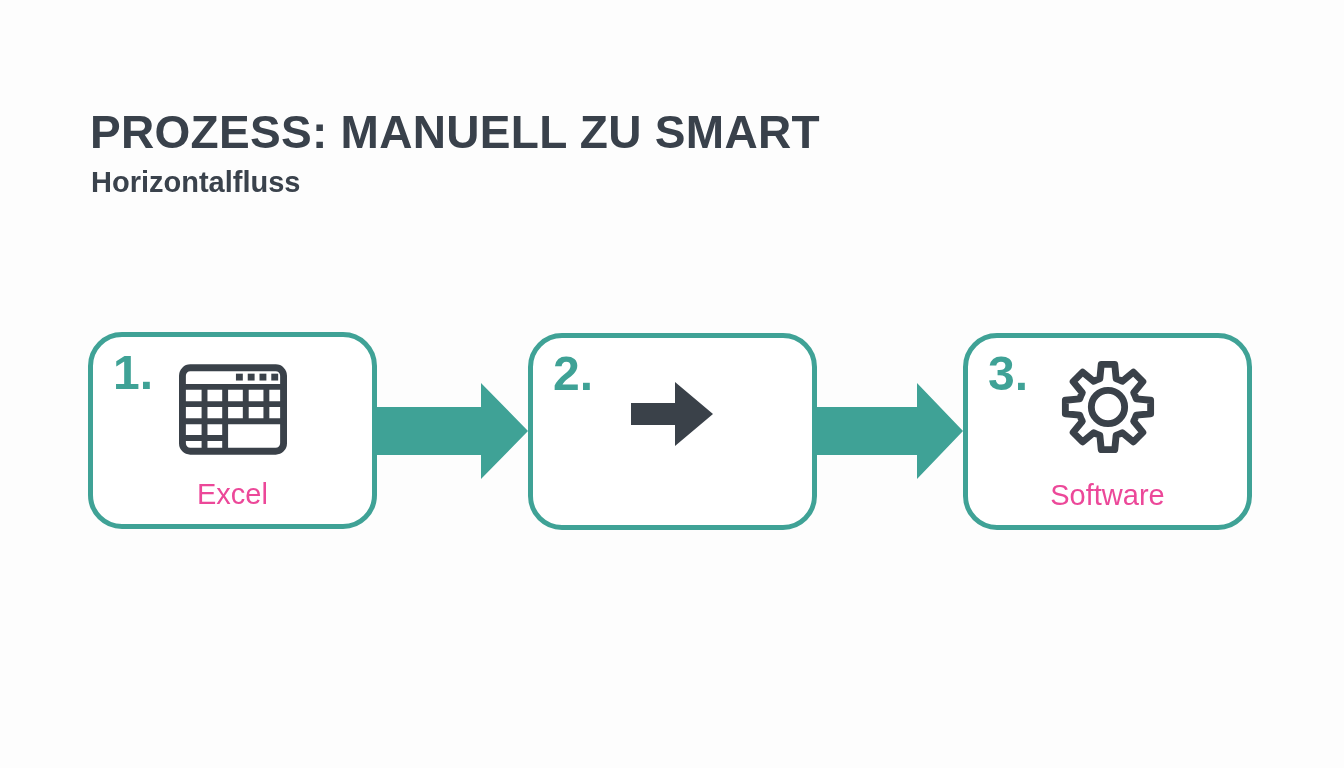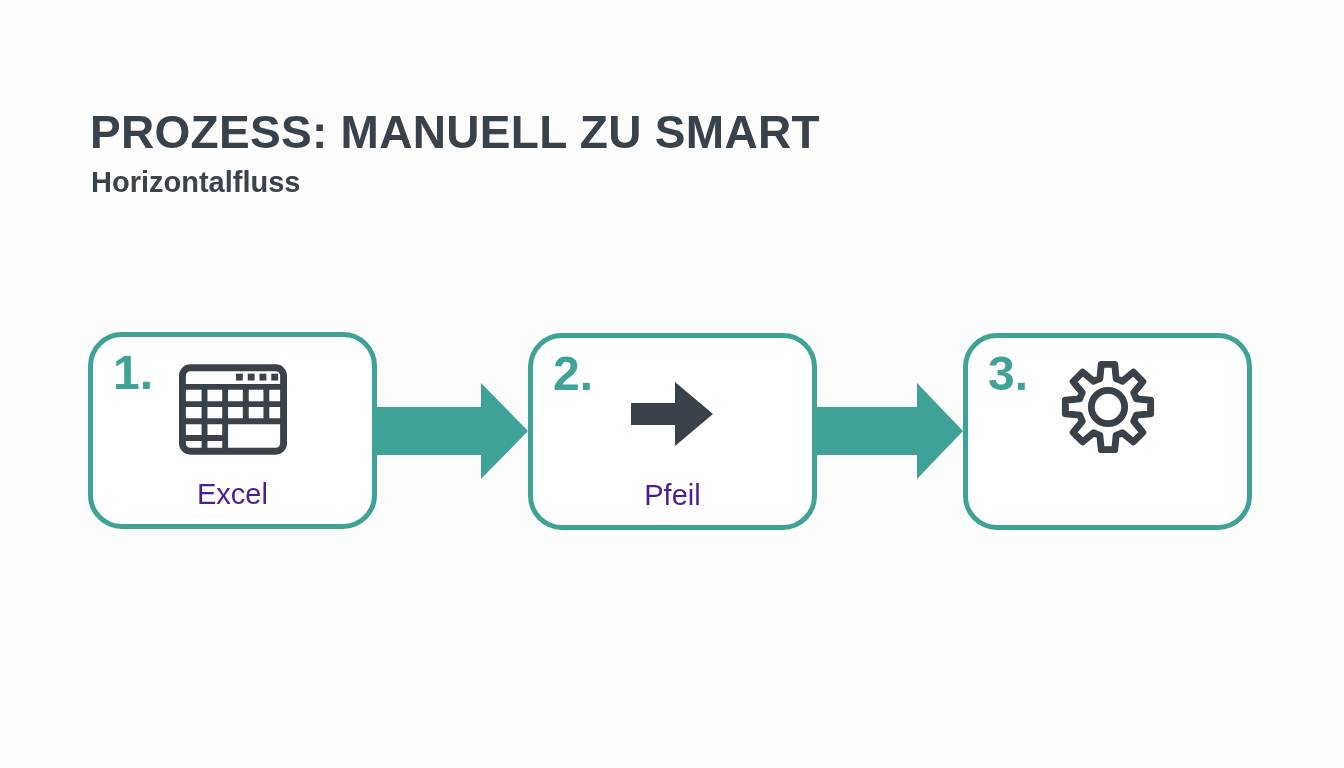--- a/index.html
+++ b/index.html
@@ -40,21 +40,21 @@
     position:absolute;left:50%;transform:translateX(-50%);
     display:block;line-height:0;
   }
   #step1 .step-icon{top:27px;}
   #step2 .step-icon{top:42px;}
   #step3 .step-icon{top:20px;}
   .step-label{
     position:absolute;left:0;top:140px;width:100%;
     text-align:center;
     font-size:29px;line-height:1.2;font-weight:500;
-    color:#4c1d95;
+    color:#ec4899;
   }
   .connector{position:absolute;line-height:0;}
   #conn1{left:377px;top:383px;}
   #conn2{left:817px;top:383px;}
 </style>
 </head>
 <body>
 
 <div class="canvas">
 
@@ -98,21 +98,20 @@
   <div class="step" id="step2">
     <span class="step-number">2.</span>
     <span class="step-icon">
       <svg width="84" height="68" viewBox="0 0 84 68">
         <g fill="#3A4149">
           <rect x="0" y="23" width="46" height="22"></rect>
           <polygon points="44,2 82,34 44,66"></polygon>
         </g>
       </svg>
     </span>
-    <span class="step-label">Pfeil</span>
   </div>
 
   <span class="connector" id="conn2">
     <svg width="146" height="96" viewBox="0 0 146 96">
       <polygon points="0,24 100,24 100,0 146,48 100,96 100,72 0,72" fill="#3FA296"></polygon>
     </svg>
   </span>
 
   <div class="step" id="step3">
     <span class="step-number">3.</span>
@@ -132,15 +131,16 @@
                    L14.4,75.9 L24.1,85.6 L35.5,76.2
                    A30,30 0 0 0 41.7,78.8
                    L43.1,93.5 L56.9,93.5 L58.3,78.8
                    A30,30 0 0 0 64.5,76.2
                    L75.9,85.6 L85.6,75.9 L76.2,64.5
                    A30,30 0 0 0 78.8,58.3 Z"></path>
           <circle cx="50" cy="50" r="17"></circle>
         </g>
       </svg>
     </span>
+    <span class="step-label">Software</span>
   </div>
 
 </div>
 
 </body></html>

